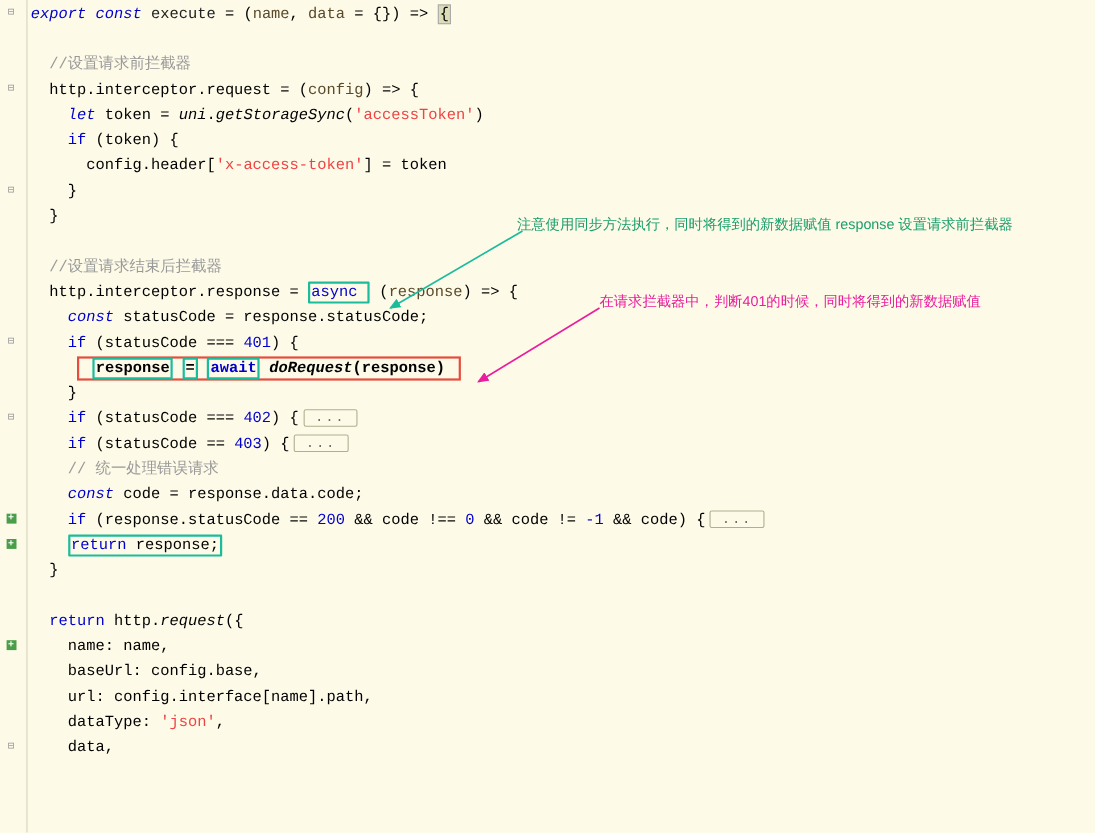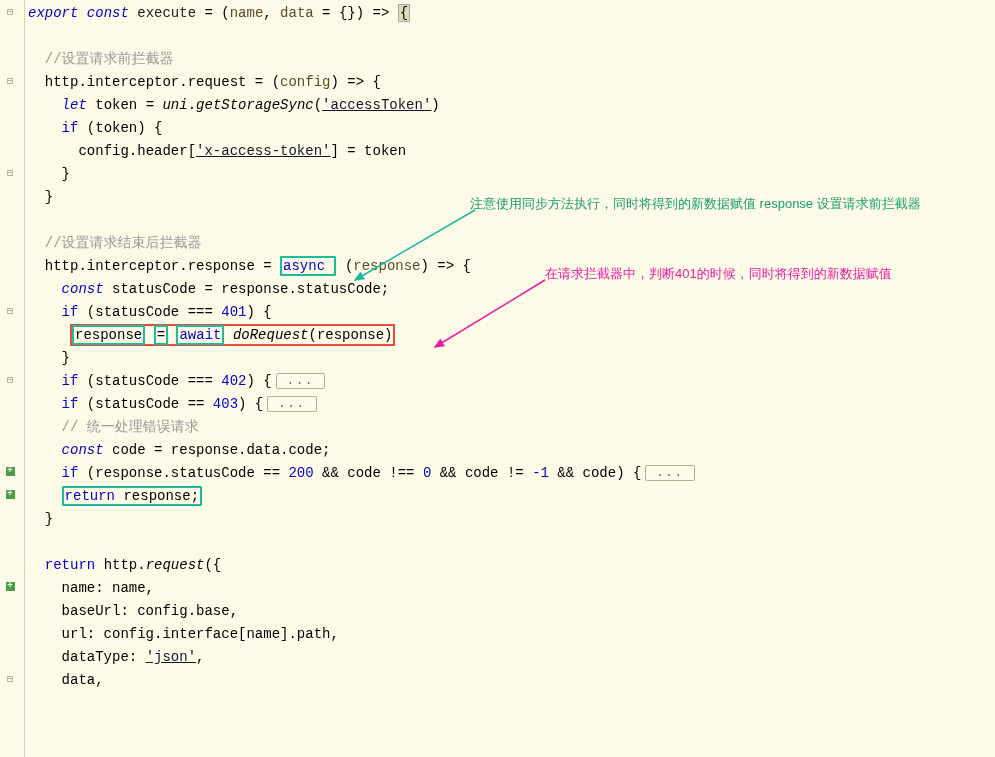--- a/index.html
+++ b/index.html
@@ -66,21 +66,21 @@
   height: 23px;
   line-height: 23px;
   white-space: pre;
   position: relative;
   padding-left: 8px;
 }
 .c-kw { color: #0000cc; }
 .c-kw-it { color: #0000cc; font-style: italic; }
 .c-def { color: #222; }
 .c-fn { color: #000000; font-style: italic; }
-.c-str { color: #0f172a; text-decoration: underline; }
+.c-str { color: #ef4444; }
 .c-num { color: #0000cc; }
 .c-comment { color: #999999; }
 .c-prop { color: #5a4a2a; }
 .fold-box {
   display: inline-block;
   border: 1px solid #b0b090;
   border-radius: 2px;
   padding: 0 10px;
   font-size: 12px;
   color: #666;
@@ -89,21 +89,22 @@
   line-height: 14px;
   margin-left: 4px;
 }
 .hl-cyan {
   border: 2px solid #1abc9c;
   padding: 0 1px;
   border-radius: 1px;
 }
 .hl-red-box {
   border: 2px solid #e74c3c;
-  padding: 1px 0;
+  padding: 1px 12px;
+  font-weight: bold;
 }
 .cursor-box {
   background: #dcdcb8;
   border: 1px solid #aaa;
   padding: 0 1px;
 }
 .annotation {
   position: absolute;
   font-family: "Microsoft YaHei", sans-serif;
   font-size: 13px;

